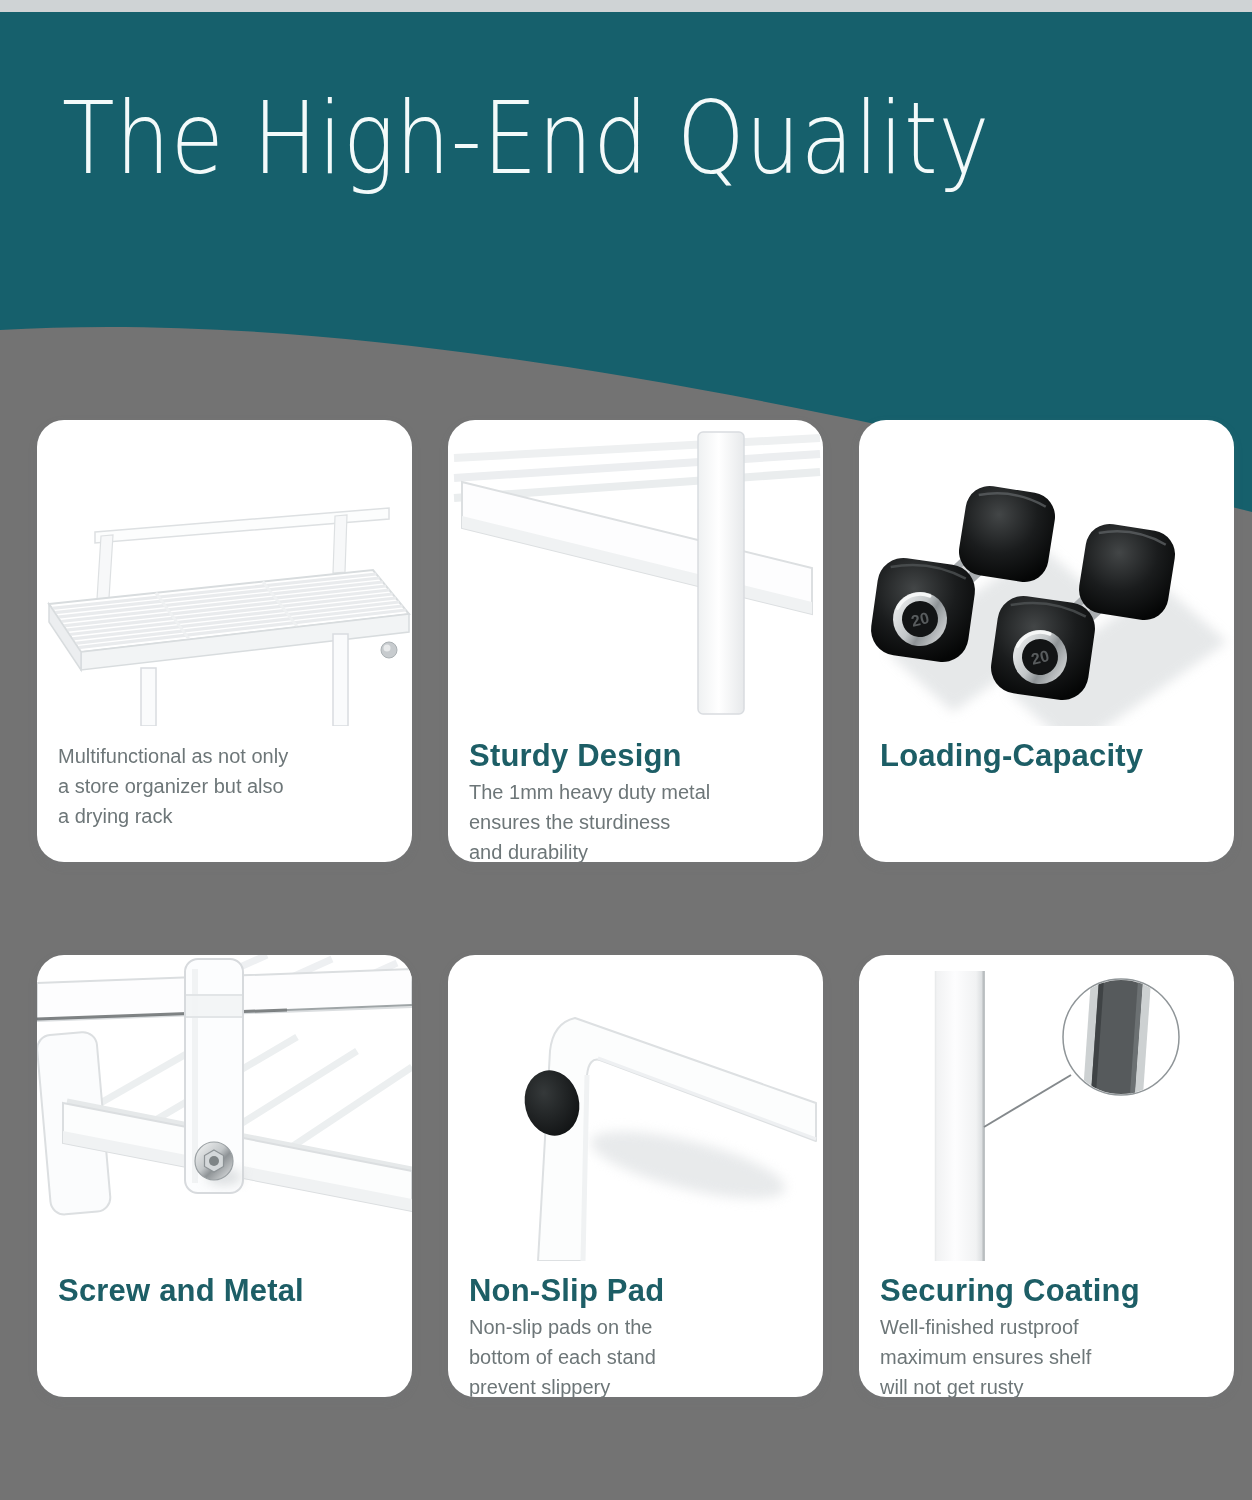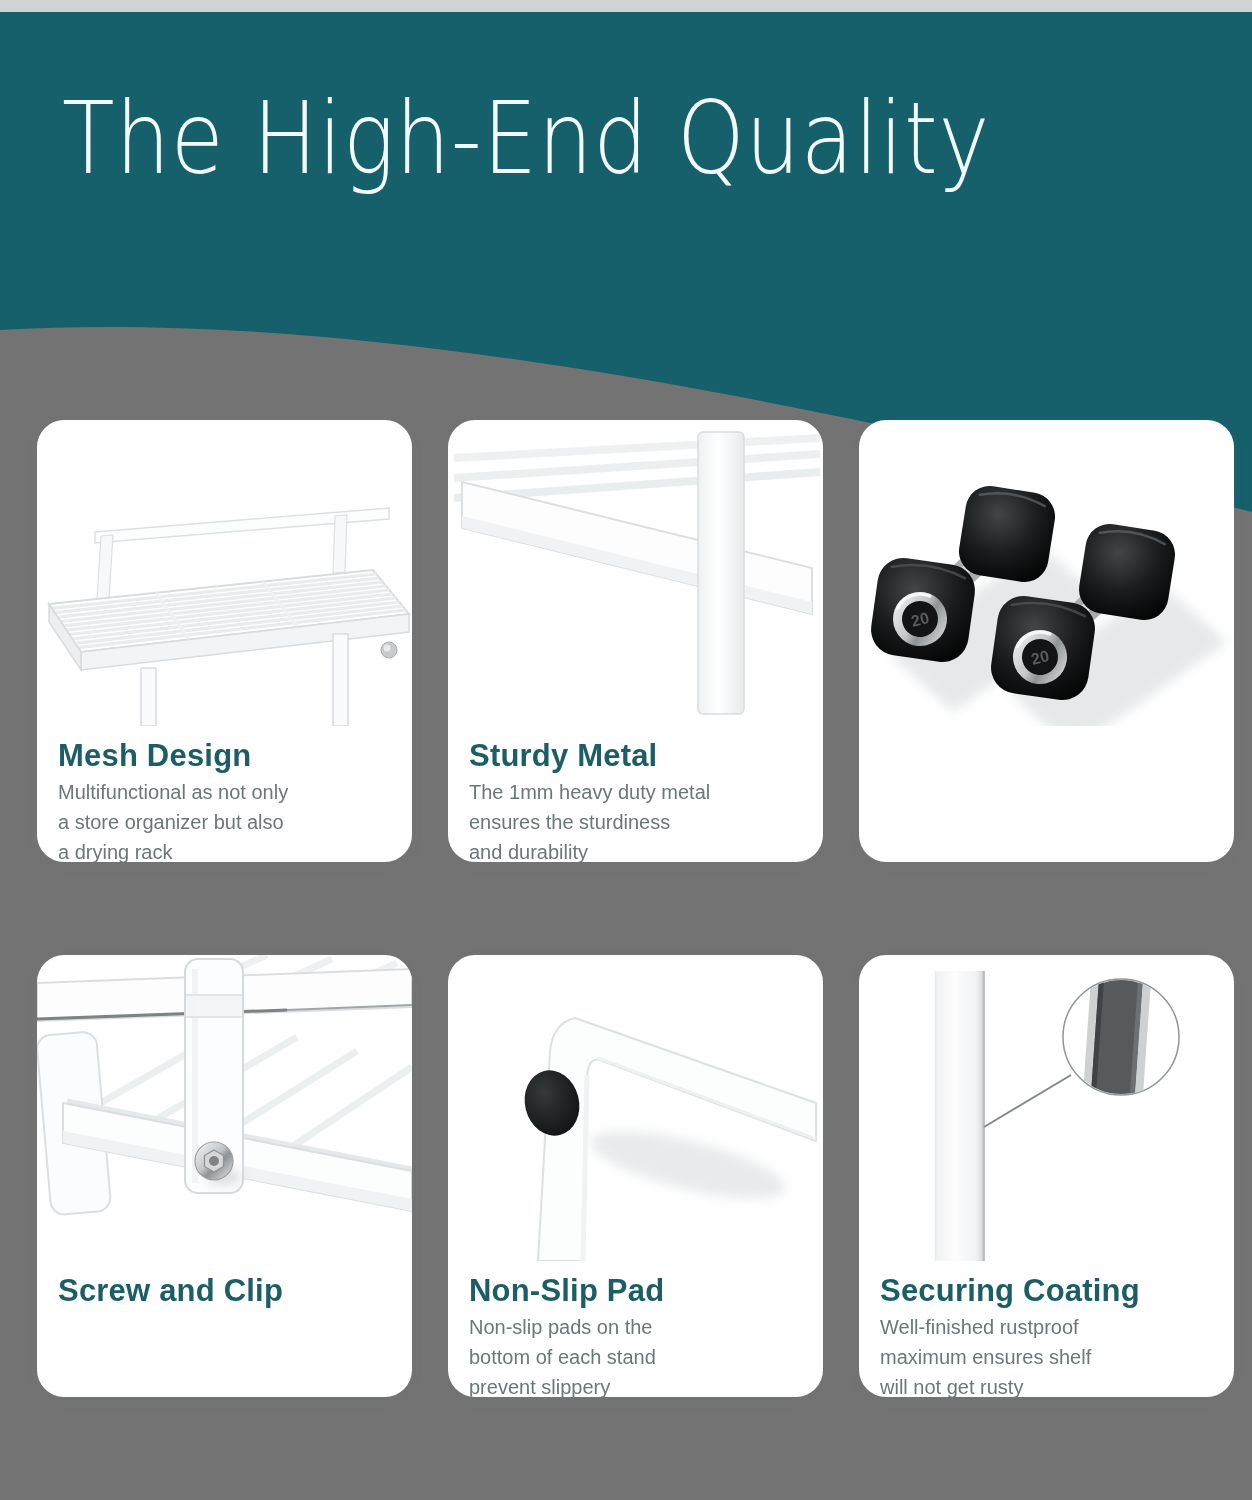--- a/index.html
+++ b/index.html
@@ -136,54 +136,54 @@
           </g>
           <polygon points="44,232 372,194 372,212 44,250" fill="#f2f4f5" stroke="#d8dcde" stroke-width="1.5"></polygon>
           <polygon points="12,184 44,232 44,250 12,202" fill="#eceef0" stroke="#d8dcde" stroke-width="1.5"></polygon>
           <rect x="104" y="248" width="15" height="58" fill="#fafbfc" stroke="#d9dce0" stroke-width="1.5"></rect>
           <rect x="296" y="214" width="15" height="92" fill="#fafbfc" stroke="#d9dce0" stroke-width="1.5"></rect>
           <circle cx="352" cy="230" r="8" fill="#c7cbce" stroke="#aab0b3"></circle>
           <circle cx="350" cy="228" r="3.5" fill="#e8eaeb"></circle>
         </svg>
       </div>
       <div class="card-text">
-        <h2 class="card-title">Mesh Design</h2>
         <p class="card-body">Multifunctional as not only
 a store organizer but also
 a drying rack</p>
       </div>
     </section>
 
     <section class="card">
       <div class="photo">
         <svg width="375" height="306" viewBox="0 0 375 306">
           <line x1="6" y1="38" x2="372" y2="18" stroke="#eef0f1" stroke-width="8"></line>
           <line x1="6" y1="58" x2="372" y2="34" stroke="#eceef0" stroke-width="8"></line>
           <line x1="6" y1="78" x2="372" y2="52" stroke="#eaedee" stroke-width="8"></line>
           <polygon points="14,62 364,148 364,194 14,108" fill="#fdfdfe" stroke="#dcdfe1" stroke-width="2"></polygon>
           <polygon points="14,96 364,182 364,194 14,108" fill="#f0f2f3"></polygon>
           <rect x="250" y="12" width="46" height="282" rx="5" fill="url(#postG)" stroke="#d9dce0" stroke-width="1.5"></rect>
         </svg>
       </div>
       <div class="card-text">
-        <h2 class="card-title">Sturdy Metal</h2>
+        <h2 class="card-title">Sturdy Design</h2>
         <p class="card-body">The 1mm heavy duty metal
 ensures the sturdiness
 and durability</p>
       </div>
     </section>
 
     <section class="card">
       <div class="photo">
         <svg width="375" height="306" viewBox="0 0 375 306">
           <use href="#dumbbell" transform="translate(64,190)"></use>
           <use href="#dumbbell" transform="translate(184,228)"></use>
         </svg>
       </div>
       <div class="card-text">
+        <h2 class="card-title">Loading-Capacity</h2>
       </div>
     </section>
 
     <section class="card">
       <div class="photo">
         <svg width="375" height="306" viewBox="0 0 375 306">
           <g stroke="#eef0f2" stroke-width="7">
             <line x1="150" y1="36" x2="230" y2="0"></line>
             <line x1="215" y1="40" x2="295" y2="4"></line>
             <line x1="280" y1="44" x2="360" y2="8"></line>
@@ -211,21 +211,21 @@
           <line x1="149" y1="62" x2="205" y2="62" stroke="#e2e5e7" stroke-width="2"></line>
           <g transform="translate(177,206)">
             <ellipse cx="10" cy="16" rx="18" ry="8" fill="#c5c9cb" opacity="0.6" filter="url(#f-soft)"></ellipse>
             <circle r="19" fill="url(#chromeG)" stroke="#9aa0a3" stroke-width="1.2"></circle>
             <polygon points="0,-11 9.5,-5.5 9.5,5.5 0,11 -9.5,5.5 -9.5,-5.5" fill="#d4d8da" stroke="#8d9396" stroke-width="1.2"></polygon>
             <circle r="5" fill="#7e8486"></circle>
           </g>
         </svg>
       </div>
       <div class="card-text">
-        <h2 class="card-title">Screw and Clip</h2>
+        <h2 class="card-title">Screw and Metal</h2>
       </div>
     </section>
 
     <section class="card">
       <div class="photo">
         <svg width="375" height="306" viewBox="0 0 375 306">
           <ellipse cx="240" cy="210" rx="100" ry="24" transform="rotate(14 240 210)" fill="#dcdfe1" opacity="0.65" filter="url(#f-soft)"></ellipse>
           <path d="M 90,306 L 102,96 Q 105,68 127,63 L 368,148 L 368,186 L 152,105 Q 141,102 139,120 L 135,306 Z" fill="#fcfdfd" stroke="#dde0e2" stroke-width="2" stroke-linejoin="round"></path>
           <line x1="150" y1="103" x2="368" y2="184" stroke="#eef0f2" stroke-width="3"></line>
           <line x1="139" y1="120" x2="135" y2="306" stroke="#f0f2f3" stroke-width="5"></line>

